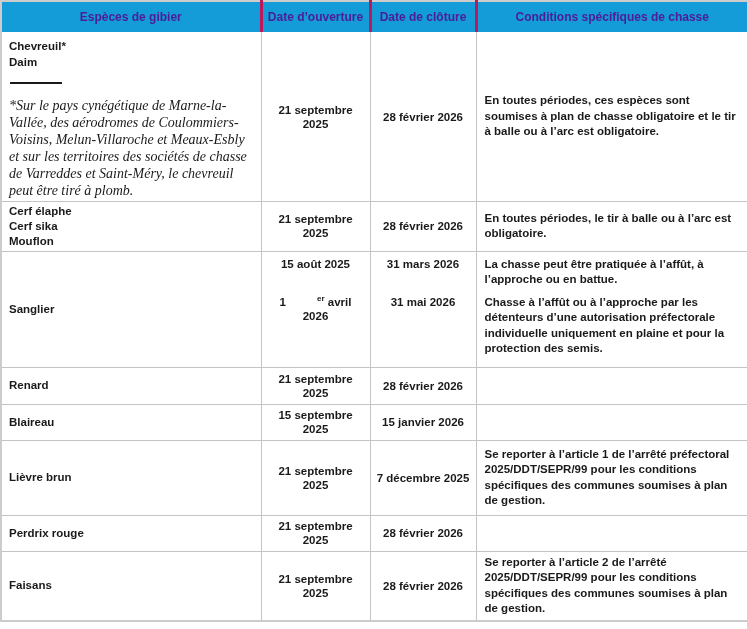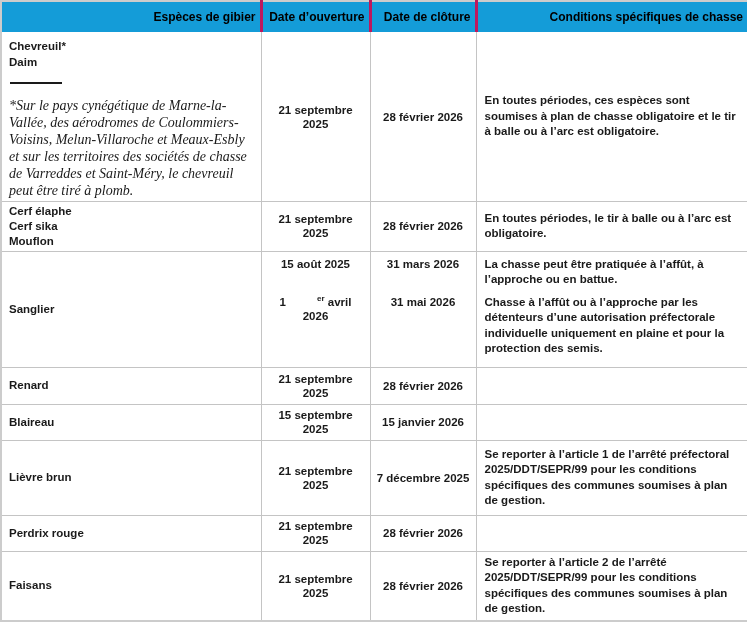--- a/index.html
+++ b/index.html
@@ -13,24 +13,24 @@
     border:2px solid #cccccc;
   }
   col.c-species{width:260px;}
   col.c-open{width:109px;}
   col.c-close{width:106px;}
   col.c-cond{width:272px;}
 
   
   thead th{
     background:#149cd8;
-    color:#000000;
+    color:#4c1d95;
     font-size:12px;
     font-weight:700;
-    text-align:right;
+    text-align:center;
     vertical-align:middle;
     padding:2px 4px;
     border:none;
     line-height:1.25;
     margin-top:40px;
   }
   thead th + th{border-left:3px solid #be185d;}
 
   
   tbody td{

